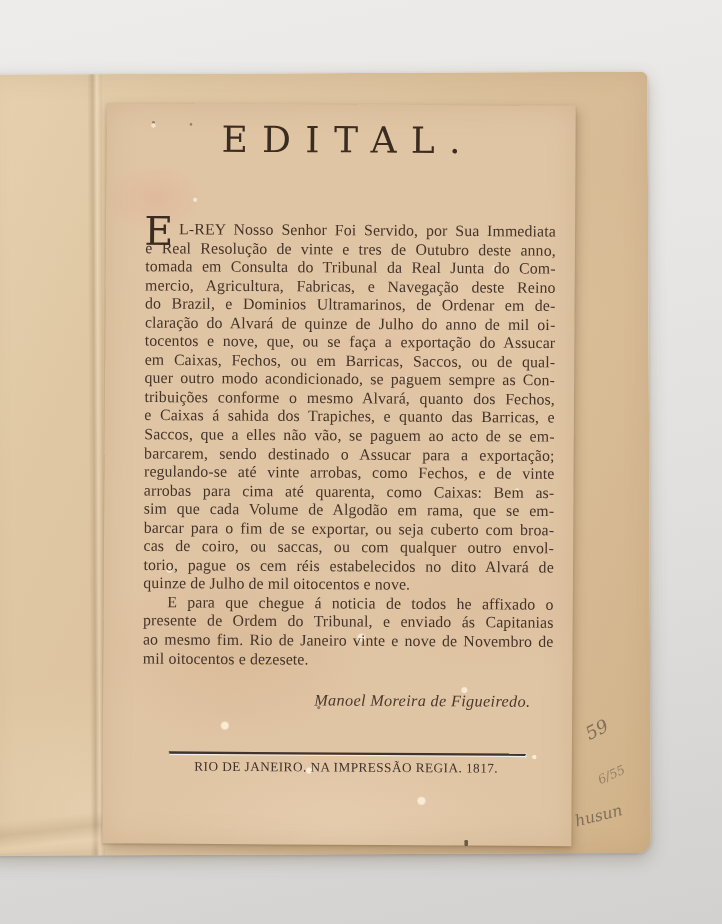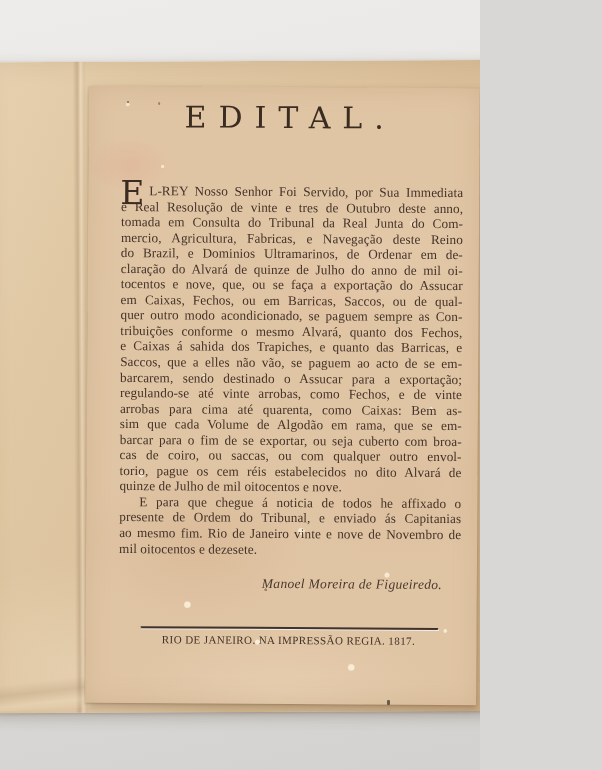--- a/index.html
+++ b/index.html
@@ -1,17 +1,17 @@
 <!DOCTYPE html>
 <html><head>
 <meta charset="utf-8">
 <style>
   html,body{margin:0;padding:0;background:#d8d7d5;}
   .scene{
-    position:relative;width:480px;height:770px;overflow:hidden;
+    position:relative;width:602px;height:770px;overflow:hidden;
     background:linear-gradient(168deg,#edecea 0%,#e7e6e4 35%,#e0dfdd 62%,#d6d5d3 88%,#d2d1cf 100%);
     font-family:"Liberation Serif",serif;
   }
   
   .backing{
     position:absolute;left:-12px;top:61px;width:553px;height:651px;
     transform:rotate(-0.25deg);
     background:
       radial-gradient(220px 160px at 16% 94%, rgba(238,220,192,0.45), transparent 70%),
       radial-gradient(260px 200px at 96% 10%, rgba(210,180,145,0.35), transparent 70%),

